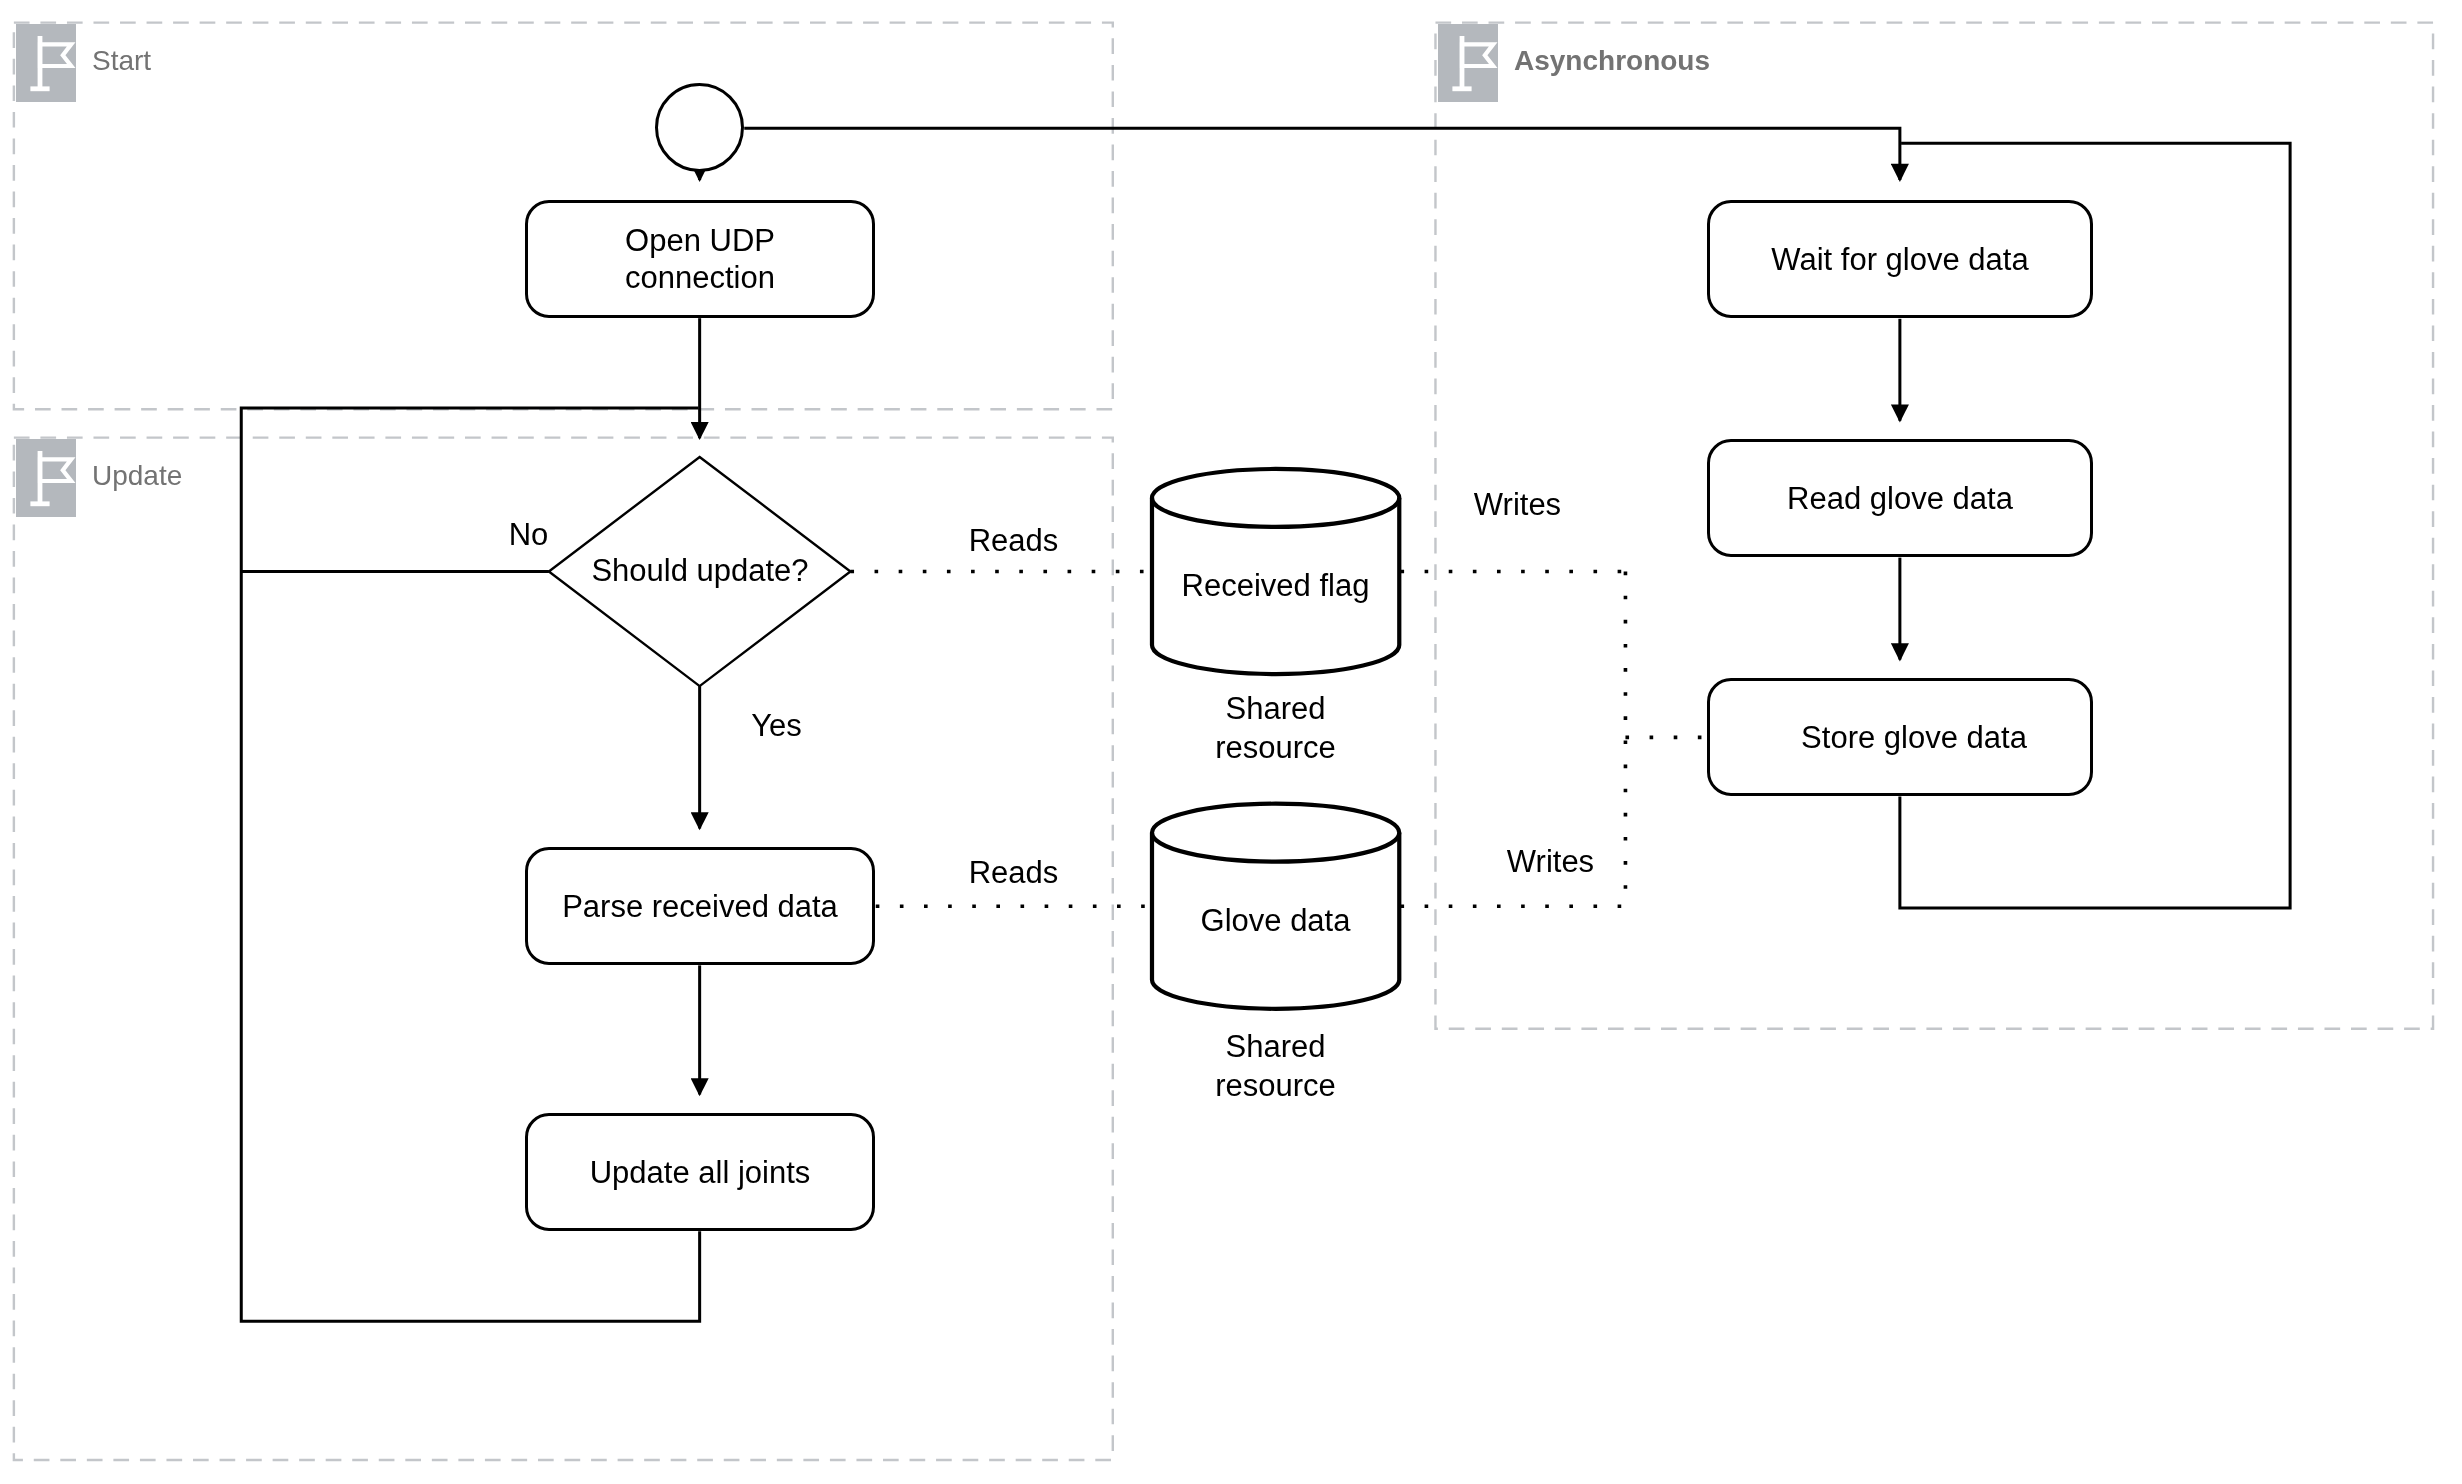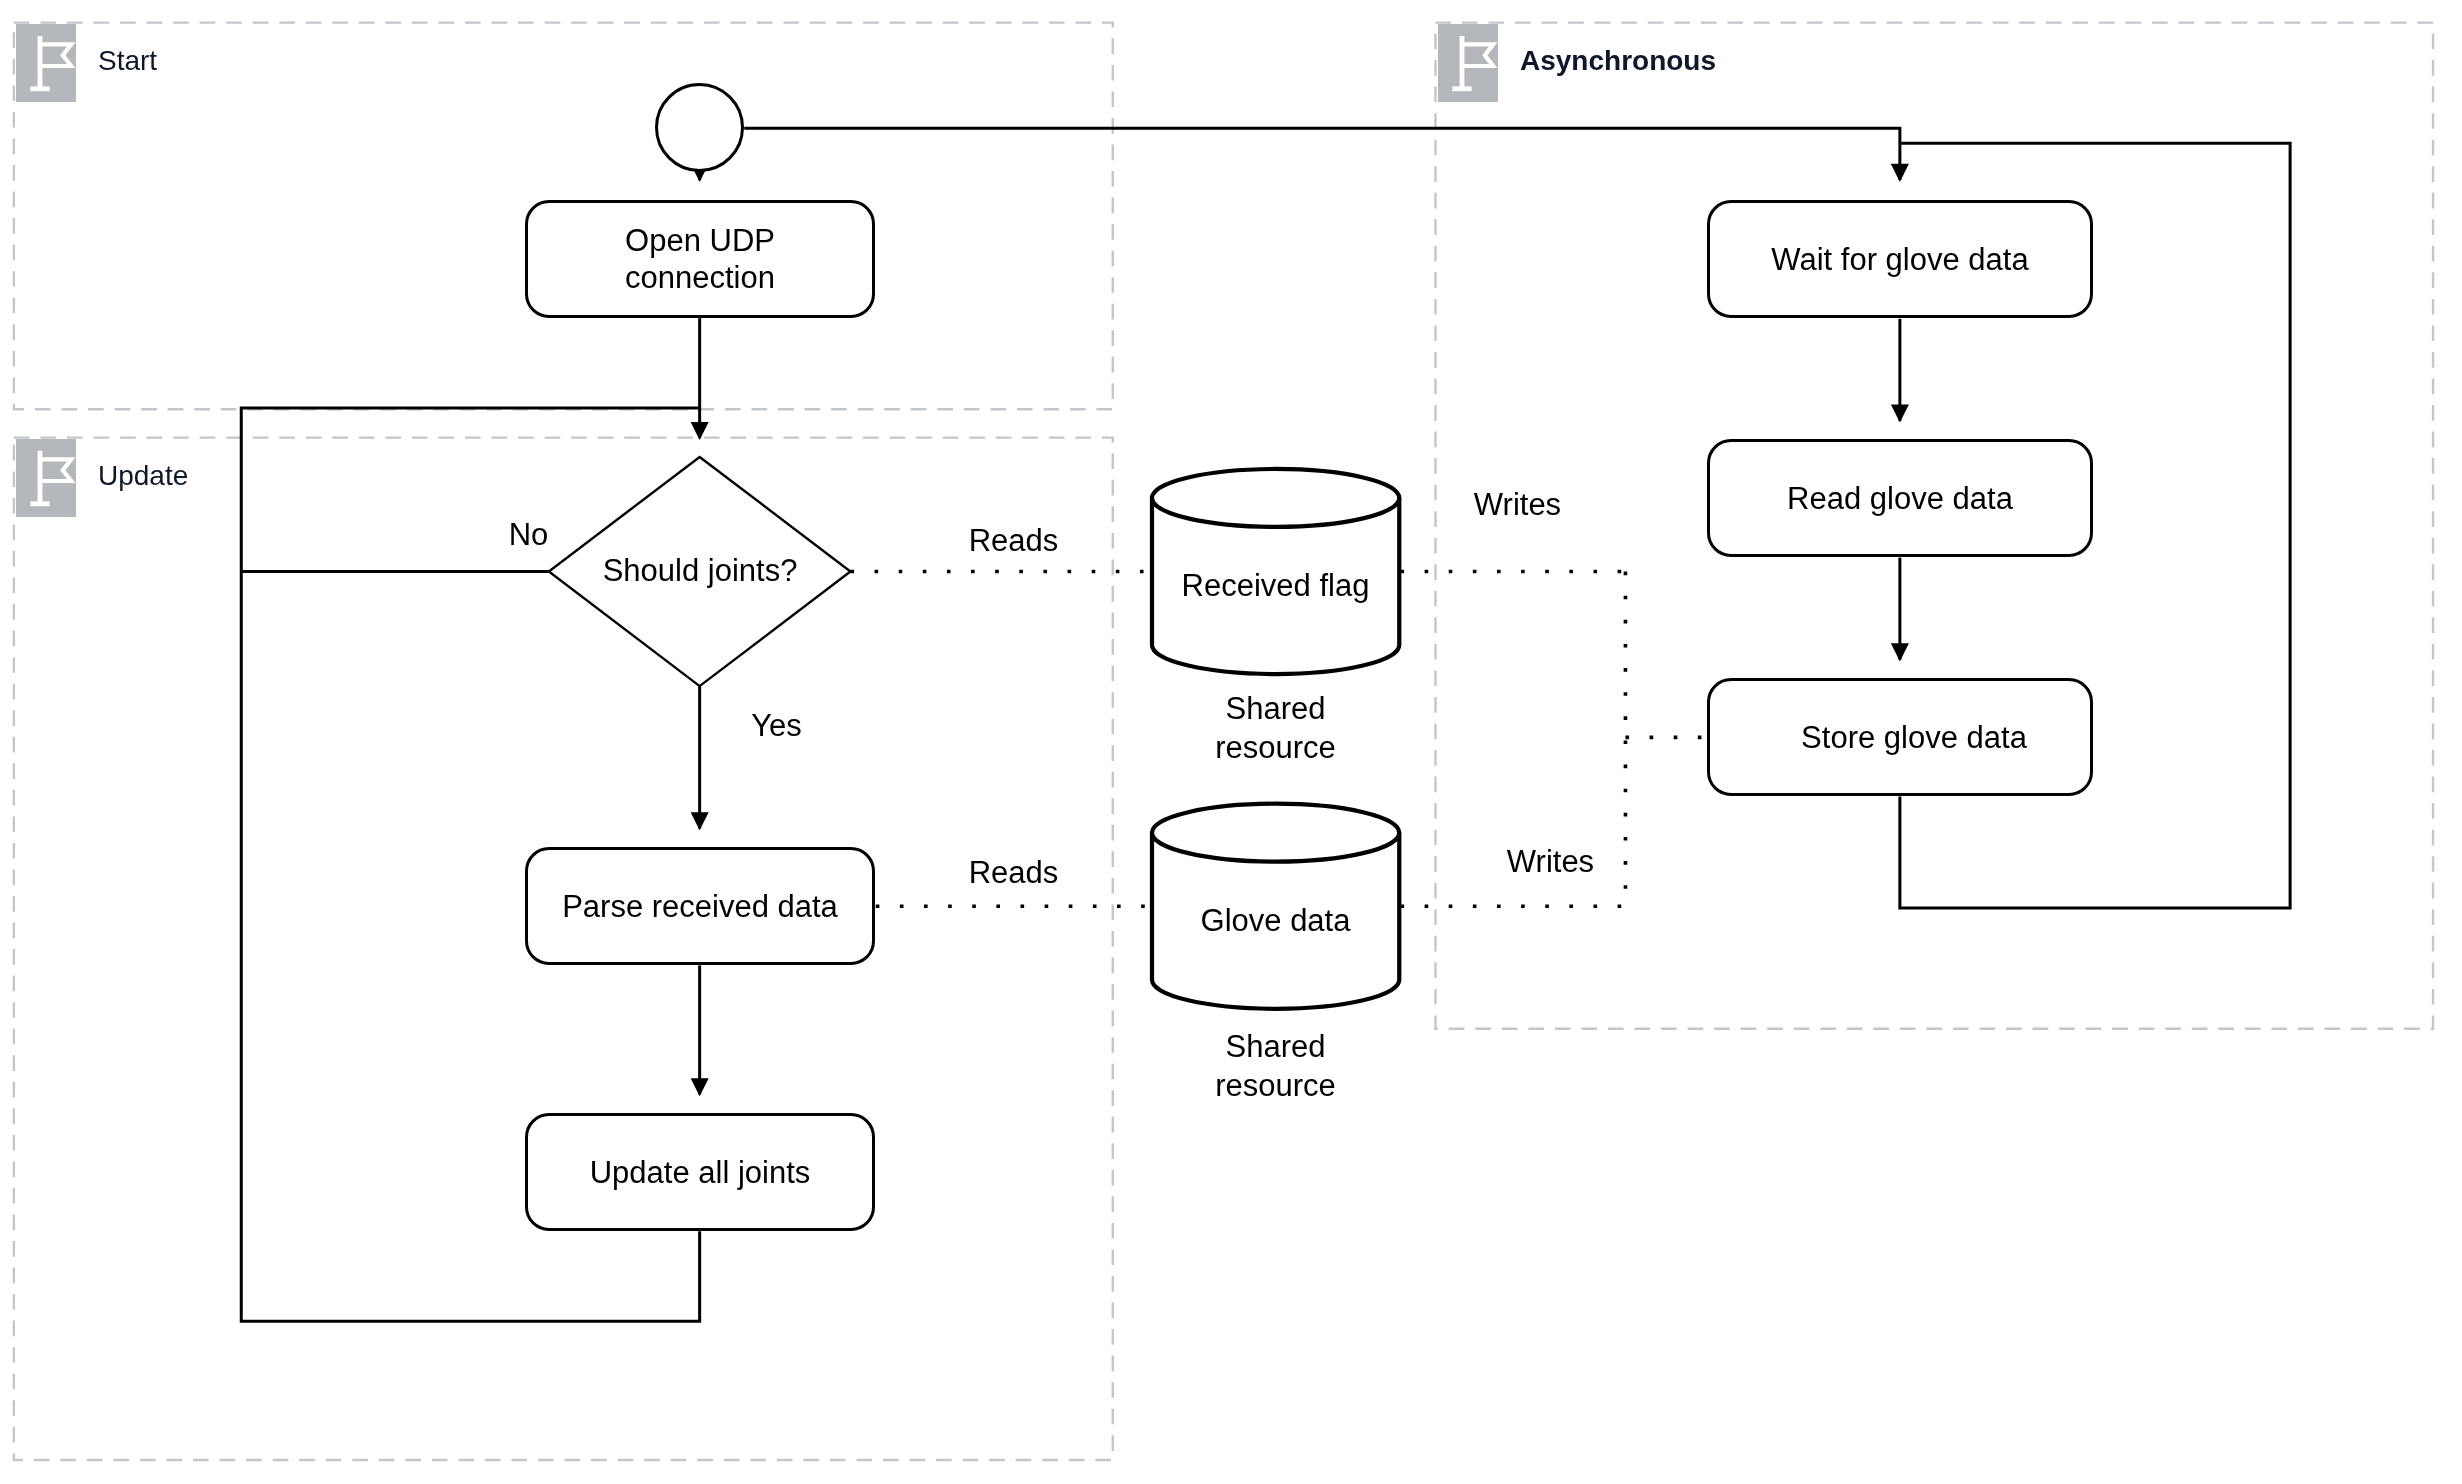--- a/index.html
+++ b/index.html
@@ -9,21 +9,21 @@
     background:#ffffff;
     font-family:"Liberation Sans", sans-serif;
     overflow:hidden;
   }
   svg.wires{position:absolute;left:0;top:0;width:2462px;height:1485px;}
   .group{position:absolute;}
   .flagbox{position:absolute;width:60px;height:78px;background:#b4b8bd;}
   .flagbox svg{position:absolute;left:0;top:0;}
   .group-title{
     position:absolute;height:34px;line-height:34px;
-    font-size:28px;color:#0f172a;white-space:nowrap;margin-left:6px;
+    font-size:28px;color:#737373;white-space:nowrap;
   }
   .node{
     position:absolute;box-sizing:border-box;
     background:#ffffff;border:3px solid #000000;border-radius:24px;
     display:flex;flex-direction:column;align-items:center;justify-content:center;
     font-size:31px;color:#000000;text-align:center;line-height:37px;
   }
   .node.circle{border-radius:50%;}
   .lbl{
     position:absolute;display:flex;align-items:center;justify-content:center;
@@ -131,21 +131,21 @@
   </div>
 
   <div class="node" style="left:1707px;top:439px;width:386px;height:118px;">
     <span>Read glove data</span>
   </div>
 
   <div class="node" style="left:1707px;top:678px;width:386px;height:118px;padding-left:28px;">
     <span>Store glove data</span>
   </div>
 
-  <div class="lbl" style="left:549px;top:553px;width:302px;height:36px;">Should joints?</div>
+  <div class="lbl" style="left:549px;top:553px;width:302px;height:36px;">Should update?</div>
 
   <div class="lbl" style="left:1152px;top:568px;width:247px;height:35px;">Received flag</div>
   <div class="lbl two-line" style="left:1152px;top:689px;width:247px;height:77px;">
     <span>Shared</span>
     <span>resource</span>
   </div>
 
   <div class="lbl" style="left:1152px;top:903px;width:247px;height:35px;">Glove data</div>
   <div class="lbl two-line" style="left:1152px;top:1027px;width:247px;height:77px;">
     <span>Shared</span>

